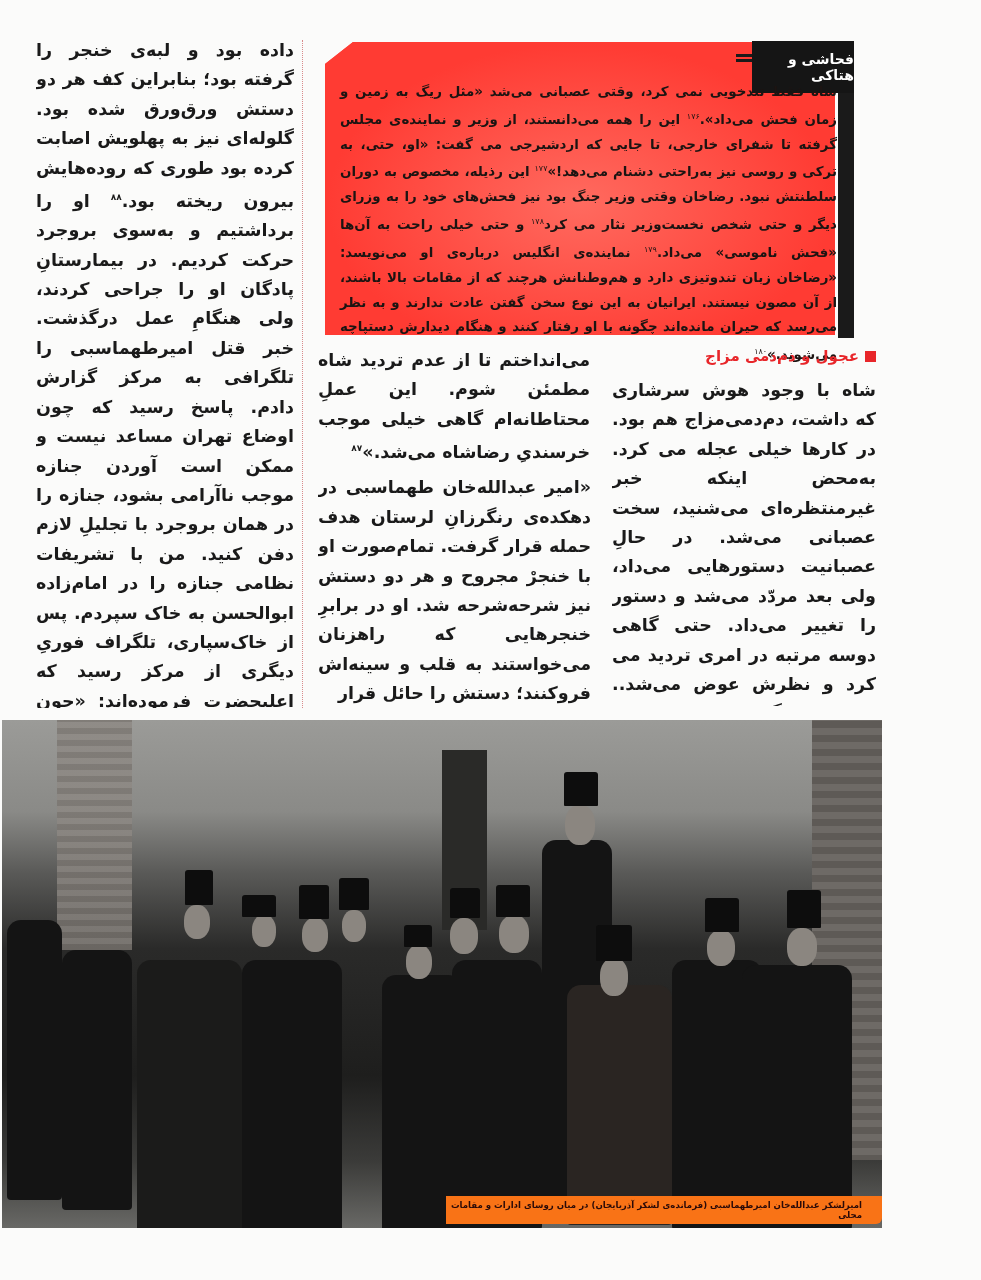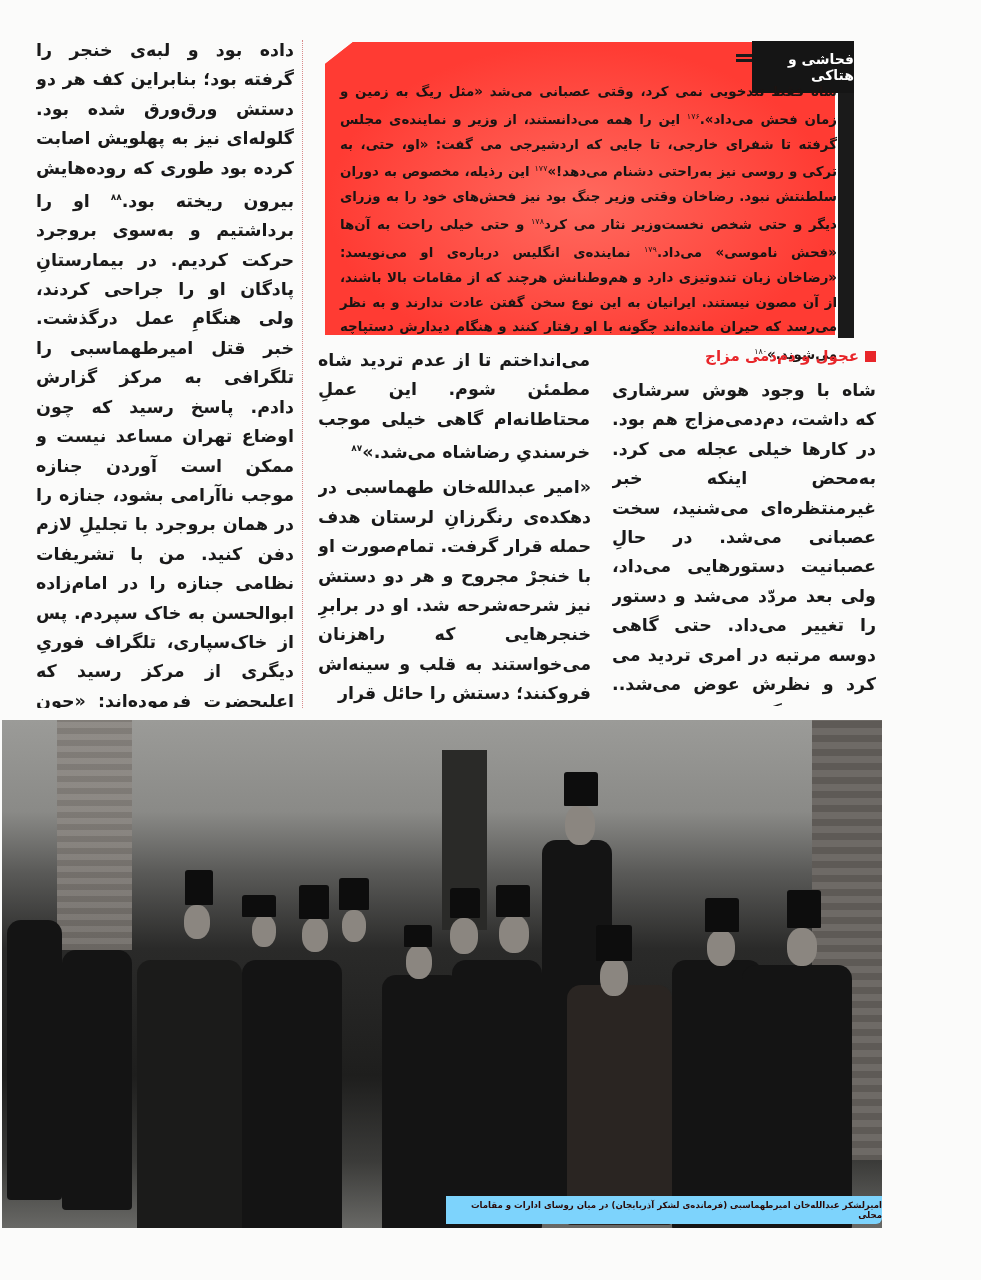--- a/index.html
+++ b/index.html
@@ -23,23 +23,23 @@
   #tab-lines span{display:block;height:3px;background:#1a1a1a;margin-bottom:2px;}
   #section-head{position:absolute;left:700px;top:347px;width:176px;direction:rtl;display:flex;align-items:center;gap:6px;
                 color:#e8262a;font-weight:bold;font-size:15px;}
   #section-head .sq{width:11px;height:11px;background:#e8262a;display:inline-block;}
   #photo{position:absolute;left:2px;top:720px;width:880px;height:508px;overflow:hidden;
          background:linear-gradient(180deg,#9b9b98 0%,#8a8a87 18%,#5a5a58 30%,#2a2a29 45%,#1e1e1d 70%,#3d3d3b 88%,#7a7a77 100%);}
   .pbg{position:absolute;}
   .figure{position:absolute;background:#141414;border-radius:14px 14px 4px 4px;}
   .head{position:absolute;background:#8b8680;border-radius:45%;}
   .hat{position:absolute;background:#0d0d0d;border-radius:3px 3px 1px 1px;}
-  #caption{position:absolute;left:446px;top:1196px;width:436px;height:28px;background:#7dd3fc;
+  #caption{position:absolute;left:446px;top:1196px;width:436px;height:28px;background:#f97316;
            border-radius:0 0 6px 0;direction:rtl;color:#2a0a08;font-size:8.6px;font-weight:bold;
-           display:flex;align-items:center;padding-right:0;box-sizing:border-box;}
+           display:flex;align-items:center;padding-right:20px;box-sizing:border-box;}
 </style>
 </head>
 <body>
 
 <div id="redbox"></div>
 <div id="black-bar"></div>
 <div id="tab-lines">
     <span></span>
     <span></span>
   </div>

